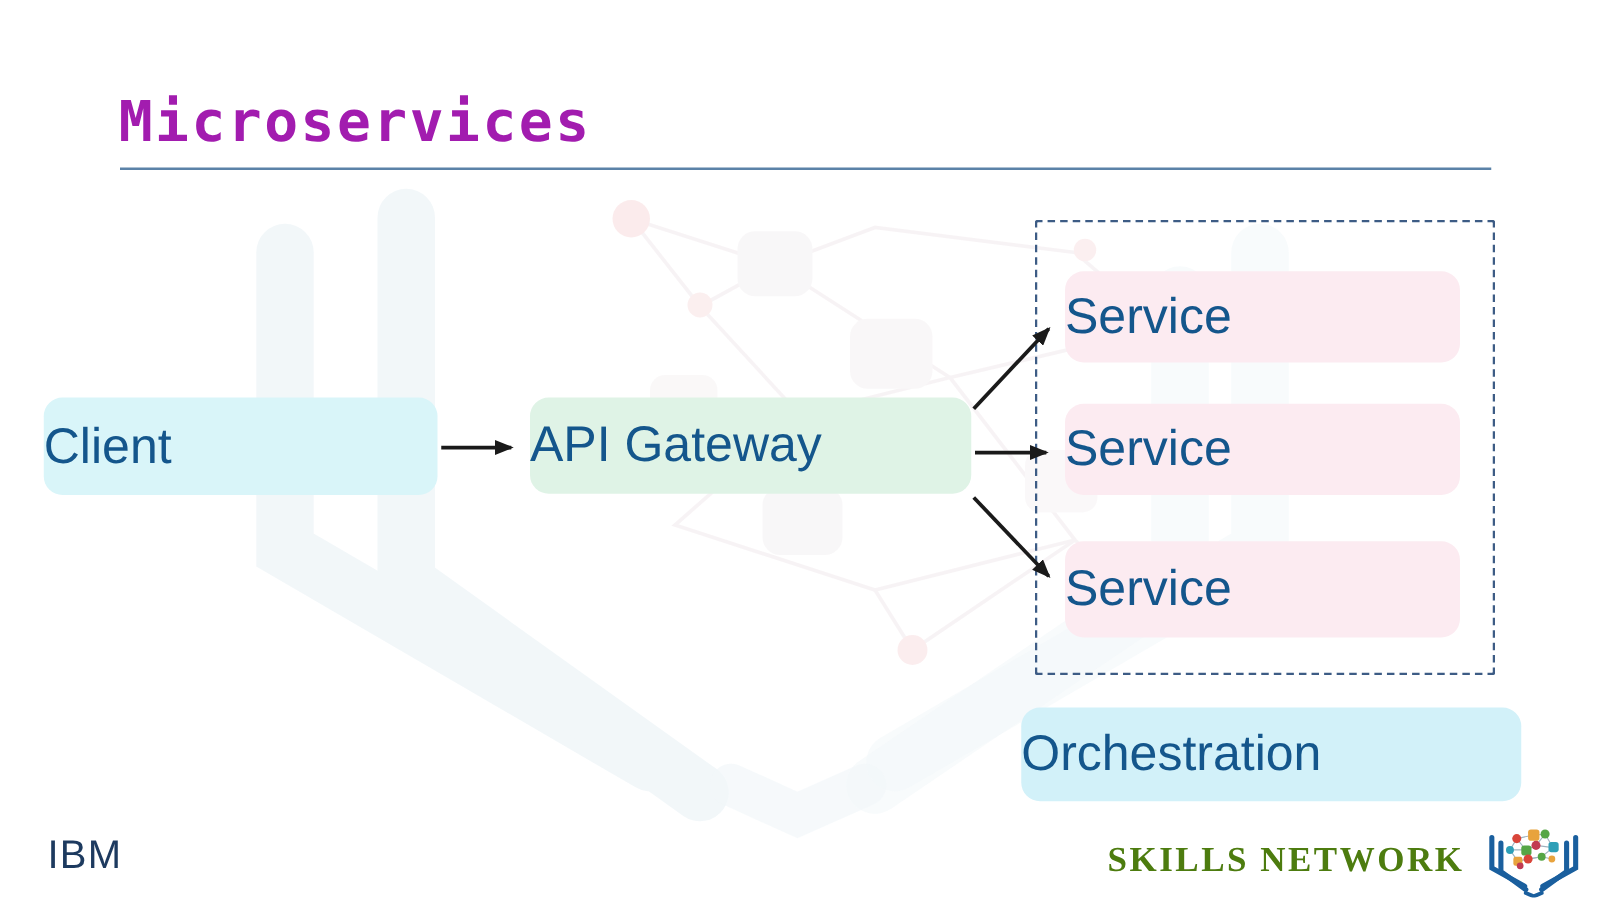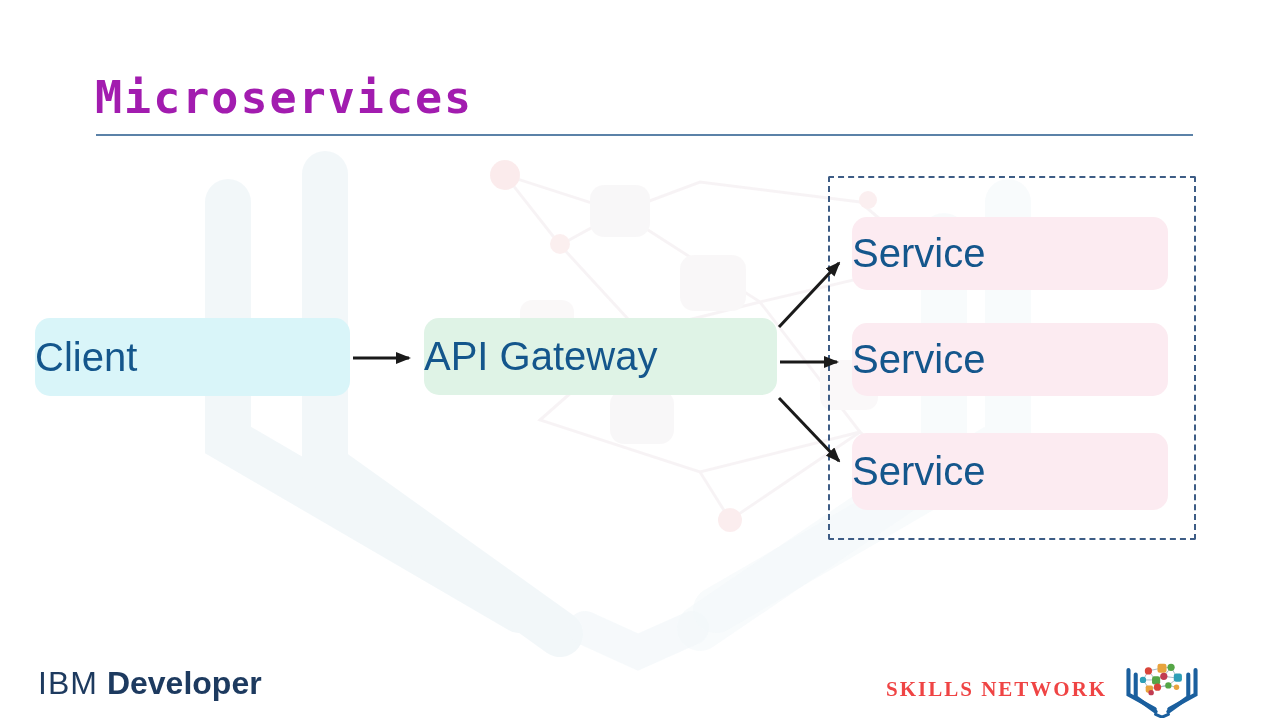--- a/index.html
+++ b/index.html
@@ -36,22 +36,22 @@
   .footer-left{
     position:absolute;left:38px;top:665px;display:flex;align-items:center;gap:9px;
     color:#1d3a5f;font-size:32px;
   }
   .footer-left .ibm{font-weight:400;letter-spacing:1px;}
   .footer-left .dev{font-weight:700;}
   .footer-right{
     position:absolute;left:886px;top:660px;display:flex;align-items:center;gap:12px;
   }
   .footer-right .sn-text{
-    font-family:"Liberation Serif",serif;font-weight:700;font-size:21px;
-    letter-spacing:2px;color:#ef4444;white-space:nowrap;
+    font-family:"Liberation Serif",serif;font-weight:700;font-size:28px;
+    letter-spacing:2px;color:#4d7c0f;white-space:nowrap;
   }
 </style>
 </head>
 <body>
 
 <div class="slide">
 
   <svg class="watermark" viewBox="0 0 1280 720" aria-hidden="true">
     <g stroke="#eaf2f6" stroke-width="46" stroke-linecap="round" fill="none" opacity="0.6">
       <path d="M228,202 L228,440 L520,610"></path>
@@ -101,38 +101,40 @@
   <div class="box service-box service-1">
     <span>Service</span>
   </div>
   <div class="box service-box service-2">
     <span>Service</span>
   </div>
   <div class="box service-box service-3">
     <span>Service</span>
   </div>
 
+  <div class="box orchestration-box">
+    <span>Orchestration</span>
+  </div>
 
   <svg class="arrows" viewBox="0 0 1280 720" aria-hidden="true">
     <defs>
       <marker id="ah" markerWidth="15" markerHeight="12" refX="13" refY="6" orient="auto" markerUnits="userSpaceOnUse">
         <path d="M0,0 L15,6 L0,12 z" fill="#1a1a1a"></path>
       </marker>
     </defs>
     <g stroke="#1a1a1a" stroke-width="3" fill="none">
       <line x1="353" y1="358" x2="409" y2="358" marker-end="url(#ah)"></line>
       <line x1="779" y1="327" x2="839" y2="263" marker-end="url(#ah)"></line>
       <line x1="780" y1="362" x2="837" y2="362" marker-end="url(#ah)"></line>
       <line x1="779" y1="398" x2="839" y2="461" marker-end="url(#ah)"></line>
     </g>
   </svg>
 
   <div class="footer-left">
     <span class="ibm">IBM</span>
-    <span class="dev">Developer</span>
   </div>
 
   <div class="footer-right">
     <span class="sn-text">SKILLS NETWORK</span>
     <svg width="86" height="58" viewBox="0 0 90 64" aria-hidden="true">
       <g stroke="#1a5f9e" stroke-width="4.5" stroke-linecap="round" fill="none">
         <path d="M8,11 L8,38 L37,54"></path>
         <path d="M16,16 L16,41 L38,57"></path>
         <path d="M82,11 L82,38 L53,54"></path>
         <path d="M74,16 L74,41 L52,57"></path>

